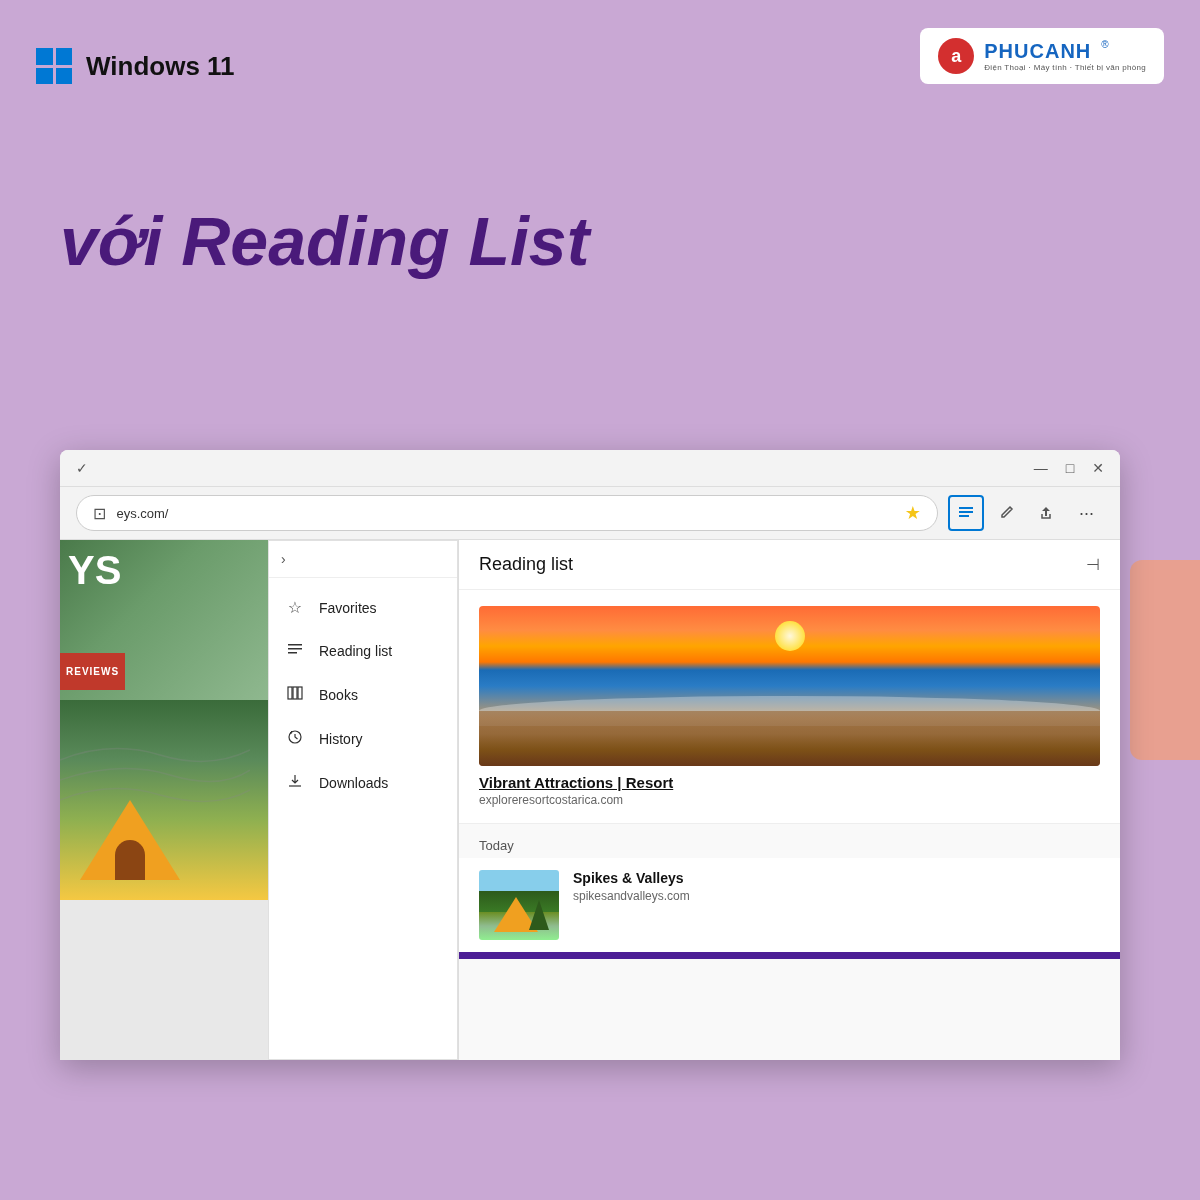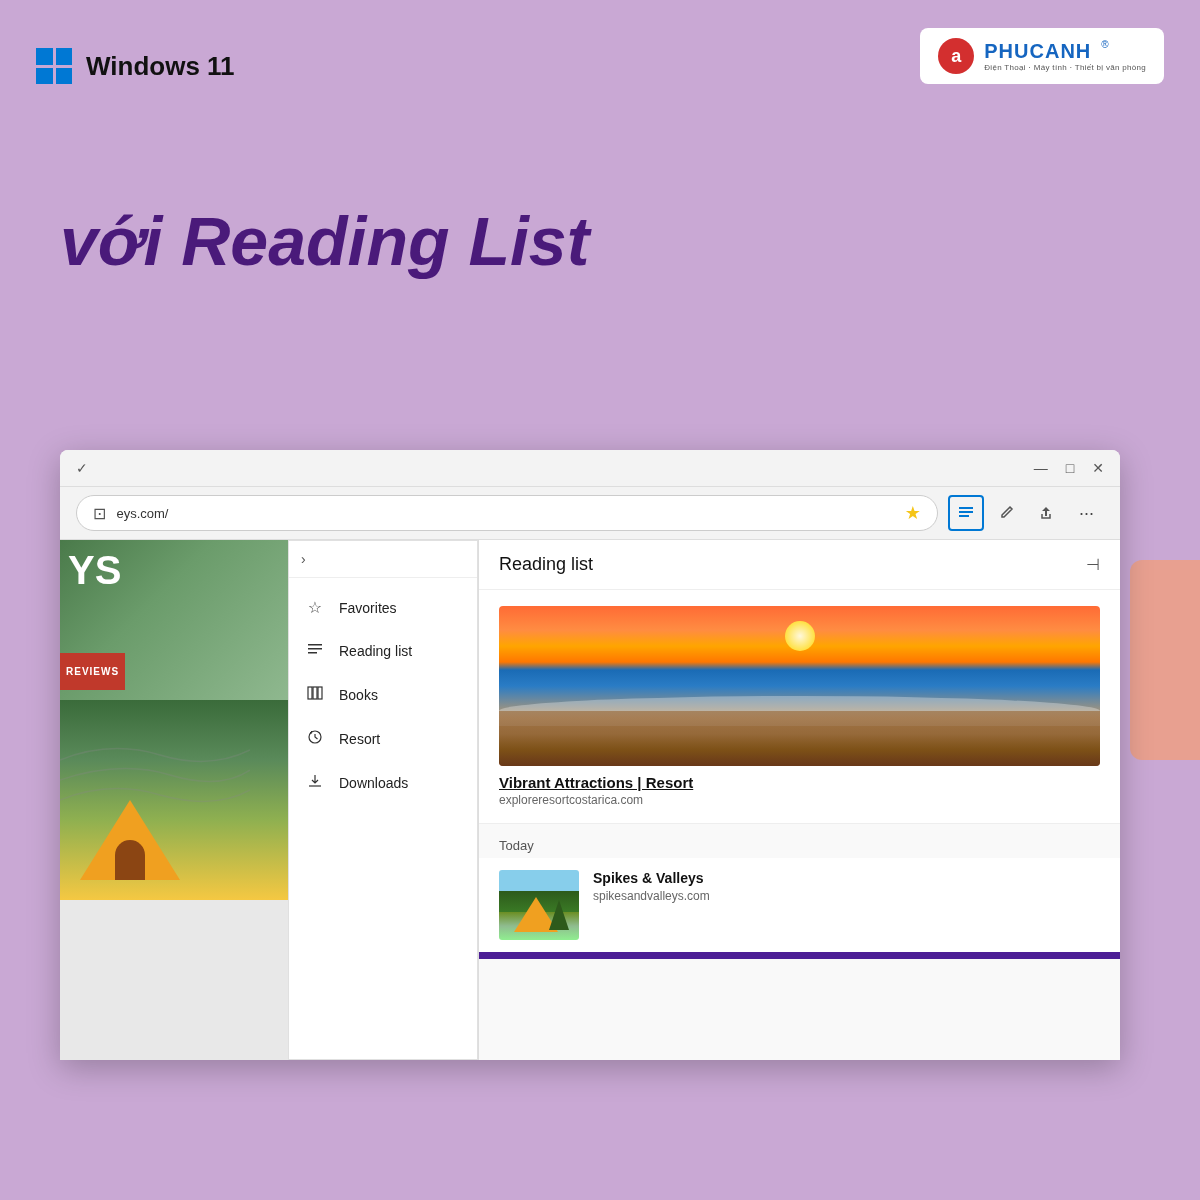--- a/index.html
+++ b/index.html
@@ -223,21 +223,21 @@
     }
 
     
     .browser-content {
       display: flex;
       height: 520px;
     }
 
     
     .webpage-preview {
-      width: 228px;
+      width: 208px;
       background: #e8e8e8;
       overflow: hidden;
       position: relative;
       flex-shrink: 0;
     }
 
     .preview-top-image {
       width: 100%;
       height: 160px;
       background: linear-gradient(135deg, #4a7a4a 0%, #6b9c6b 40%, #8fb88f 100%);
@@ -631,21 +631,21 @@
         </div>
 
         <div class="sidebar-item">
           <span class="sidebar-item-icon">
             <svg width="16" height="16" viewBox="0 0 16 16">
               <circle cx="8" cy="8" r="6" fill="none" stroke="#333" stroke-width="1.2"></circle>
               <path d="M8 5V8L10.5 10" stroke="#333" stroke-width="1.2" fill="none"></path>
               <path d="M5 2L3 4L5 4" stroke="#333" stroke-width="1" fill="none"></path>
             </svg>
           </span>
-          <span>Resort</span>
+          <span>History</span>
         </div>
 
         <div class="sidebar-item">
           <span class="sidebar-item-icon">
             <svg width="16" height="16" viewBox="0 0 16 16">
               <path d="M8 2V10M5 7L8 10L11 7" stroke="#333" stroke-width="1.2" fill="none"></path>
               <path d="M2 13H14" stroke="#333" stroke-width="1.2"></path>
             </svg>
           </span>
           <span>Downloads</span>

